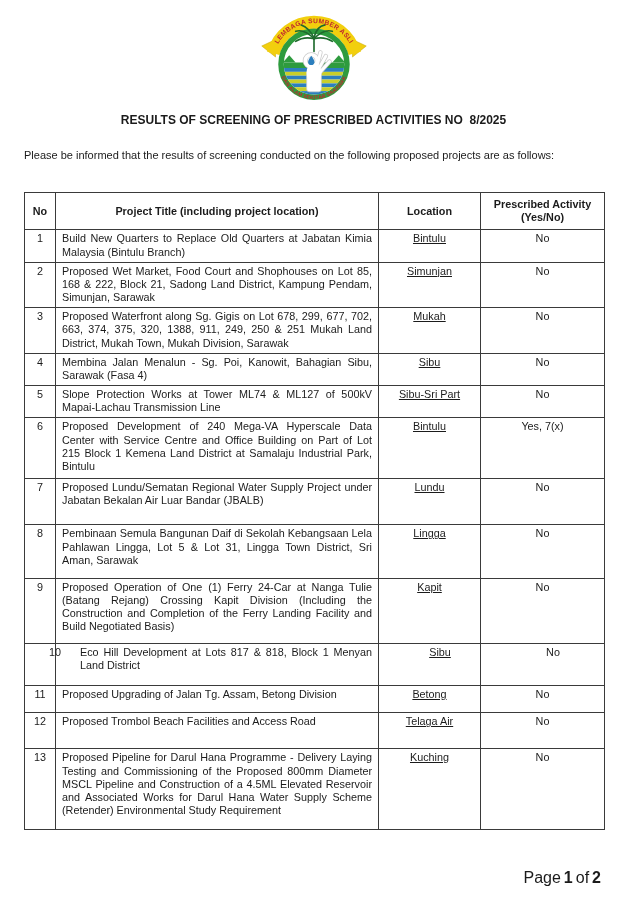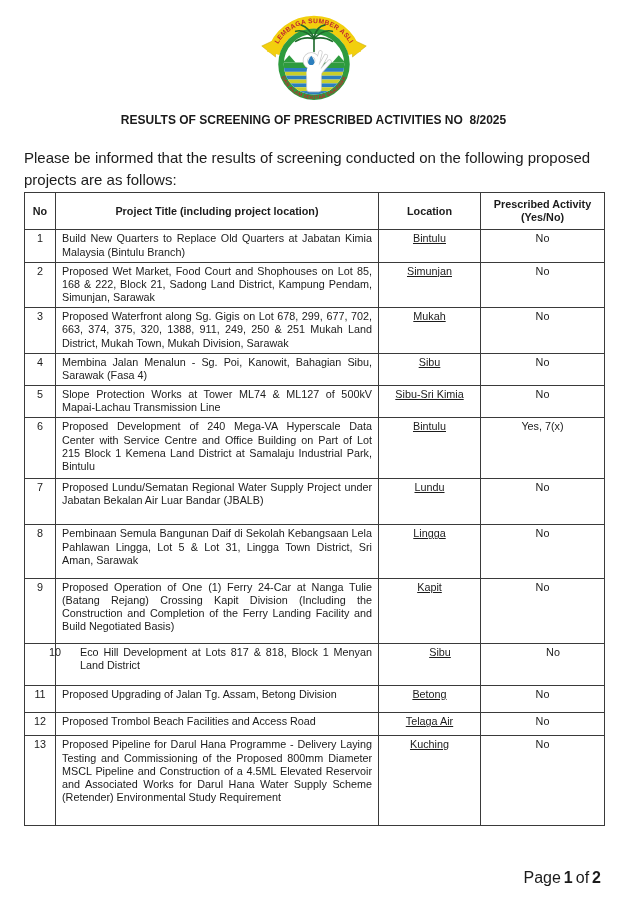--- a/index.html
+++ b/index.html
@@ -27,21 +27,21 @@
   .arc-text-top    { font-size:7.2px; font-weight:bold; fill:var(--text-red,#c1272d); letter-spacing:0.4px; }
   .arc-text-bottom { font-size:5.6px; font-weight:bold; fill:var(--text-red,#c1272d); letter-spacing:0.2px; }
   .page-title {
     position:absolute; top:113px; left:0;
     width:100%; text-align:center;
     font-size:12px; font-weight:bold;
     white-space:pre-wrap; color:#1b1b1b;
   }
   .intro {
     position:absolute; top:147px; left:24px;
-    width:580px; font-size:15px; line-height:1.48; color:#1b1b1b;
+    width:580px; font-size:11px; line-height:1.48; color:#1b1b1b;
   }
   table.results {
     position:absolute; top:192px; left:24px;
     width:580px; table-layout:fixed;
     border-collapse:collapse;
     font-size:10.8px; line-height:1.22; color:#1b1b1b;
   }
   table.results th, table.results td {
     border:1px solid #3a3a3a;
     vertical-align:top;
@@ -53,22 +53,22 @@
   td.c-no   { text-align:center; padding:2px 2px 3px; }
   td.c-title{ text-align:justify; padding:2px 6px 3px; }
   td.c-loc  { text-align:center; padding:2px 3px 3px;text-decoration:underline; }
   td.c-pa   { text-align:center; padding:2px 3px 3px; }
   tbody tr:nth-child(6)  td { padding-bottom:5px; }
   tbody tr:nth-child(7)  td { padding-bottom:17px; }
   tbody tr:nth-child(8)  td { padding-bottom:11px; }
   tbody tr:nth-child(9)  td { padding-bottom:9px; }
   tbody tr:nth-child(10) td { padding-bottom:13px;padding-left:24px; }
   tbody tr:nth-child(11) td { padding-bottom:11px;margin-left:14px; }
-  tbody tr:nth-child(12) td { padding-bottom:7px; }
-  tbody tr:nth-child(13) td { padding-bottom:21px; }
+  tbody tr:nth-child(12) td { padding-bottom:20px; }
+  tbody tr:nth-child(13) td { padding-bottom:12px; }
   .footer {
     position:absolute; top:869px; right:26px;
     font-size:16px; color:#1b1b1b;
   }
   .footer .num { font-weight:bold; }
   .footer span { margin-left:3px; }
   .footer span:first-child { margin-left:0; }
 </style>
 </head>
 <body>
@@ -186,21 +186,21 @@
     <tr>
       <td class="c-no">4</td>
       <td class="c-title">Membina Jalan Menalun - Sg. Poi, Kanowit, Bahagian Sibu, Sarawak (Fasa 4)</td>
       <td class="c-loc">Sibu</td>
       <td class="c-pa">No</td>
     </tr>
 
     <tr>
       <td class="c-no">5</td>
       <td class="c-title">Slope Protection Works at Tower ML74 &amp; ML127 of 500kV Mapai-Lachau Transmission Line</td>
-      <td class="c-loc">Sibu-Sri Kimia</td>
+      <td class="c-loc">Sibu-Sri Part</td>
       <td class="c-pa">No</td>
     </tr>
 
     <tr>
       <td class="c-no">6</td>
       <td class="c-title">Proposed Development of 240 Mega-VA Hyperscale Data Center with Service Centre and Office Building on Part of Lot 215 Block 1 Kemena Land District at Samalaju Industrial Park, Bintulu</td>
       <td class="c-loc">Bintulu</td>
       <td class="c-pa">Yes, 7(x)</td>
     </tr>
 

